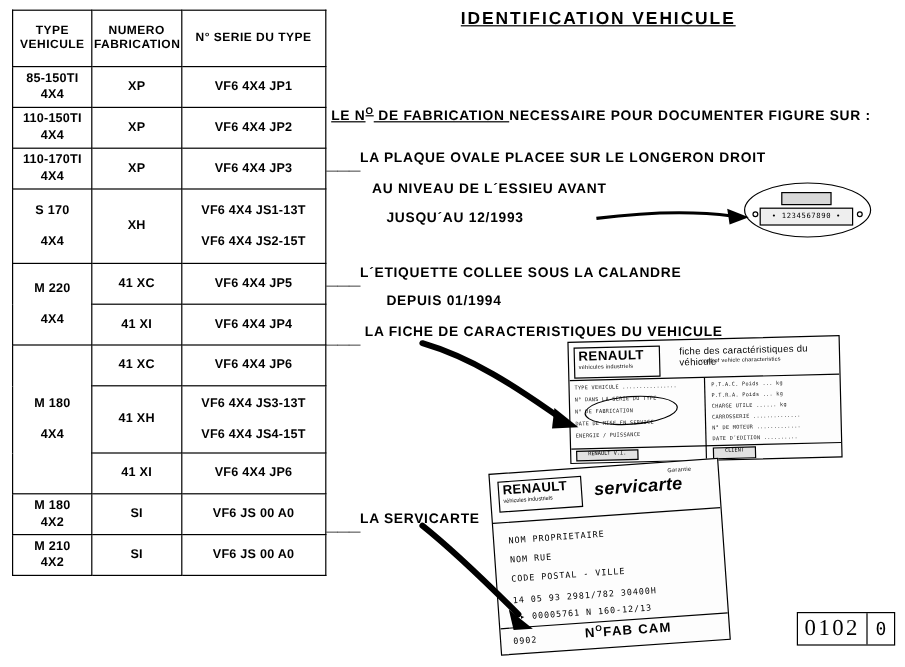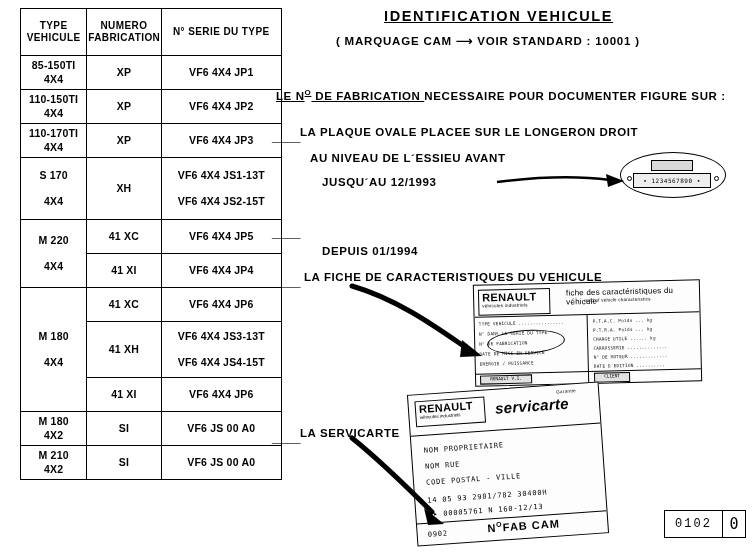--- a/index.html
+++ b/index.html
@@ -18,21 +18,21 @@
   .page {
     position: absolute;
     left: 0; top: 0;
     width: 754px;
     height: 556px;
   }
 
   
   .table-wrap {
     position: absolute;
-    left: 20px;
+    left: 10px;
     top: 8px;
     width: 263px;
   }
   table.spec {
     border-collapse: collapse;
     width: 262px;
     table-layout: fixed;
   }
   table.spec td, table.spec th {
     border: 1px solid #000;
@@ -282,22 +282,22 @@
     top: 510px;
     width: 80px;
     height: 26px;
     border: 1.4px solid #000;
     display: flex;
     align-items: stretch;
   }
   .codebox .c-left {
     flex: 1;
     display: flex; align-items: center; justify-content: center;
-    font-size: 12px;
-    font-family: Liberation Mono, monospace;
+    font-size: 19px;
+    font-family: Liberation Serif, serif;
     letter-spacing: 2px;
     border-right: 1.4px solid #000;
   }
   .codebox .c-right {
     width: 22px;
     display: flex; align-items: center; justify-content: center;
     font-size: 15px;
     font-family: "DejaVu Sans Mono", monospace;
   }
 
@@ -426,32 +426,32 @@
           <td>SI</td>
           <td>VF6 JS 00 A0</td>
         </tr>
       </tbody>
     </table>
   </div>
 
   <div class="right">
 
     <div class="doc-title">IDENTIFICATION    VEHICULE</div>
-    <div class="doc-subtitle">( MARQUAGE CAM  ⟶   VOIR  STANDARD : 10001 )</div>
 
     <div class="line-txt" style="left:4px; top:88px;">
       <span class="u">LE  N</span><span class="u sup">O</span><span class="u"> DE FABRICATION </span><span>NECESSAIRE  POUR  DOCUMENTER  FIGURE  SUR :</span>
     </div>
 
     <div class="dash" style="left:0px; top:126px;">___</div>
     <div class="line-txt" style="left:38px; top:152px;">AU NIVEAU DE L´ESSIEU AVANT</div>
     <div class="line-txt" style="left:28px; top:126px;">LA  PLAQUE  OVALE  PLACEE  SUR  LE  LONGERON  DROIT</div>
     <div class="line-txt" style="left:50px; top:176px;">JUSQU´AU  12/1993</div>
 
     <div class="dash" style="left:0px; top:222px;">___</div>
+    <div class="line-txt" style="left:28px; top:222px;">L´ETIQUETTE  COLLEE  SOUS  LA  CALANDRE</div>
     <div class="line-txt" style="left:50px; top:245px;">DEPUIS  01/1994</div>
 
     <div class="dash" style="left:0px; top:271px;">___</div>
     <div class="line-txt" style="left:32px; top:271px;">LA  FICHE  DE  CARACTERISTIQUES  DU  VEHICULE</div>
 
     <div class="dash" style="left:0px; top:427px;">___</div>
     <div class="line-txt" style="left:28px; top:427px;">LA  SERVICARTE</div>
 
     <div class="oval">
       <div class="top-tag"></div>

